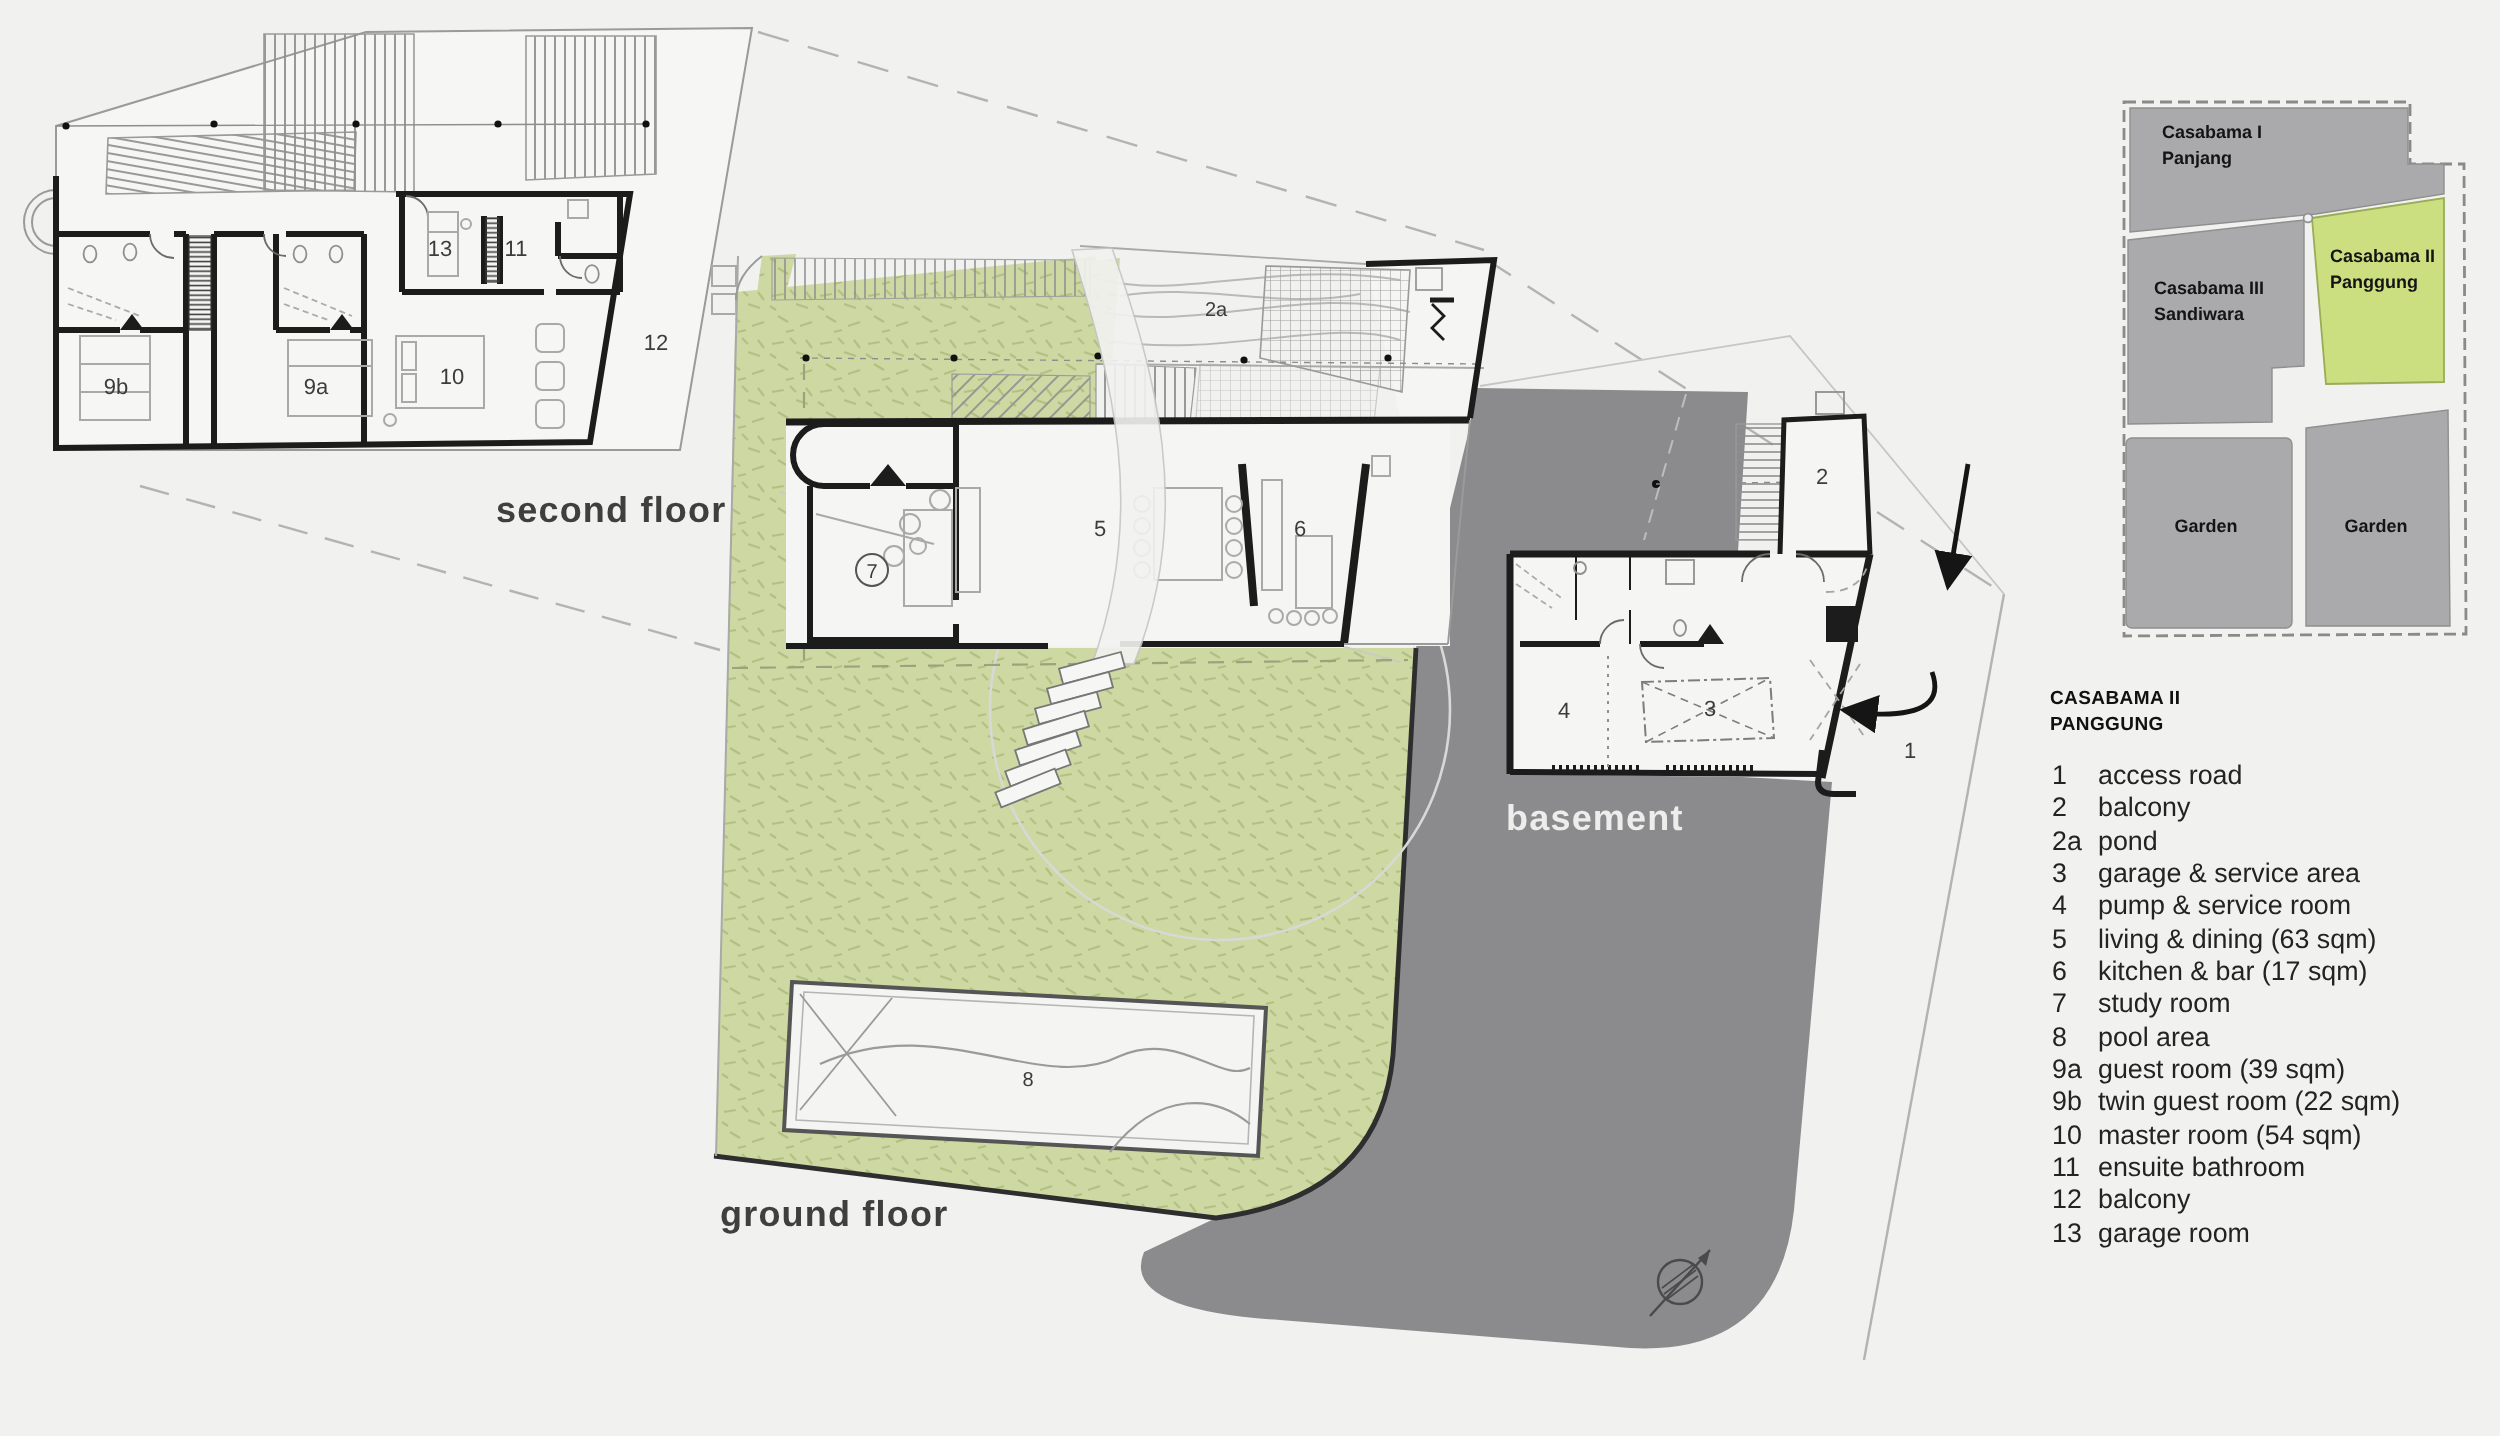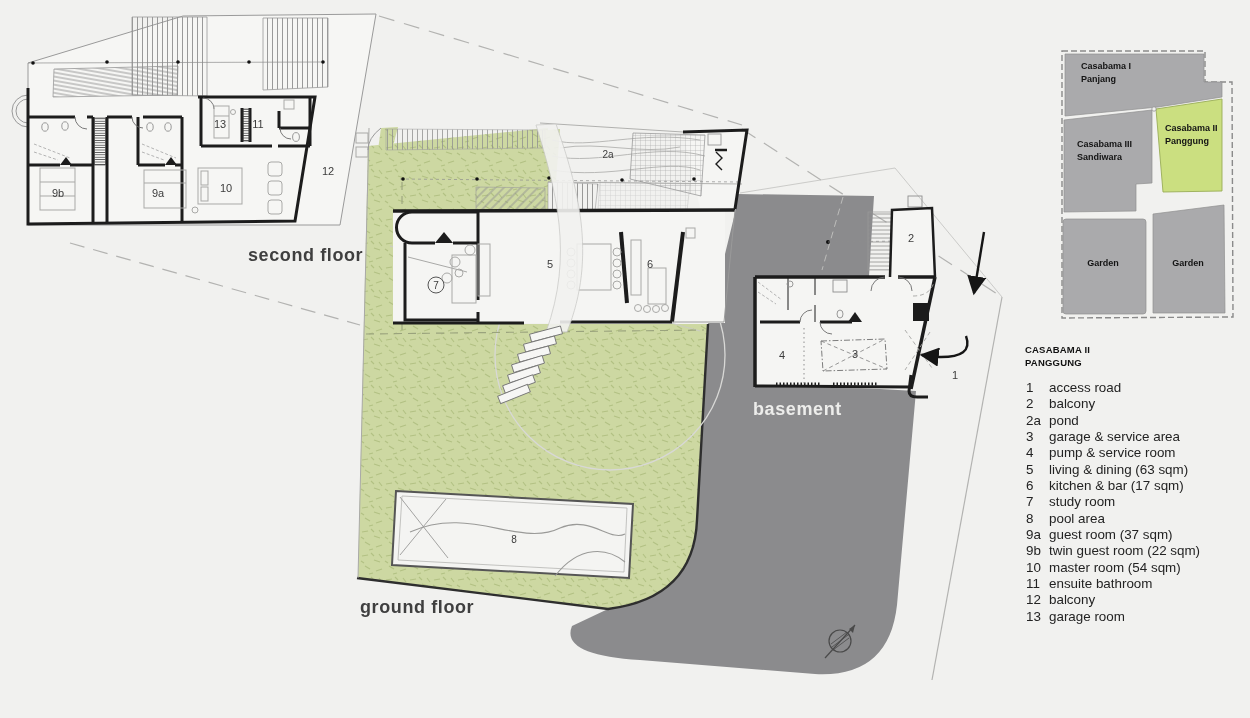--- a/index.html
+++ b/index.html
@@ -408,21 +408,21 @@
 
     <div class="legend-row">
       <span class="legend-num">7</span><span class="legend-label">study room</span>
     </div>
 
     <div class="legend-row">
       <span class="legend-num">8</span><span class="legend-label">pool area</span>
     </div>
 
     <div class="legend-row">
-      <span class="legend-num">9a</span><span class="legend-label">guest room (37 sqm)</span>
+      <span class="legend-num">9a</span><span class="legend-label">guest room (39 sqm)</span>
     </div>
 
     <div class="legend-row">
       <span class="legend-num">9b</span><span class="legend-label">twin guest room (22 sqm)</span>
     </div>
 
     <div class="legend-row">
       <span class="legend-num">10</span><span class="legend-label">master room (54 sqm)</span>
     </div>
 

